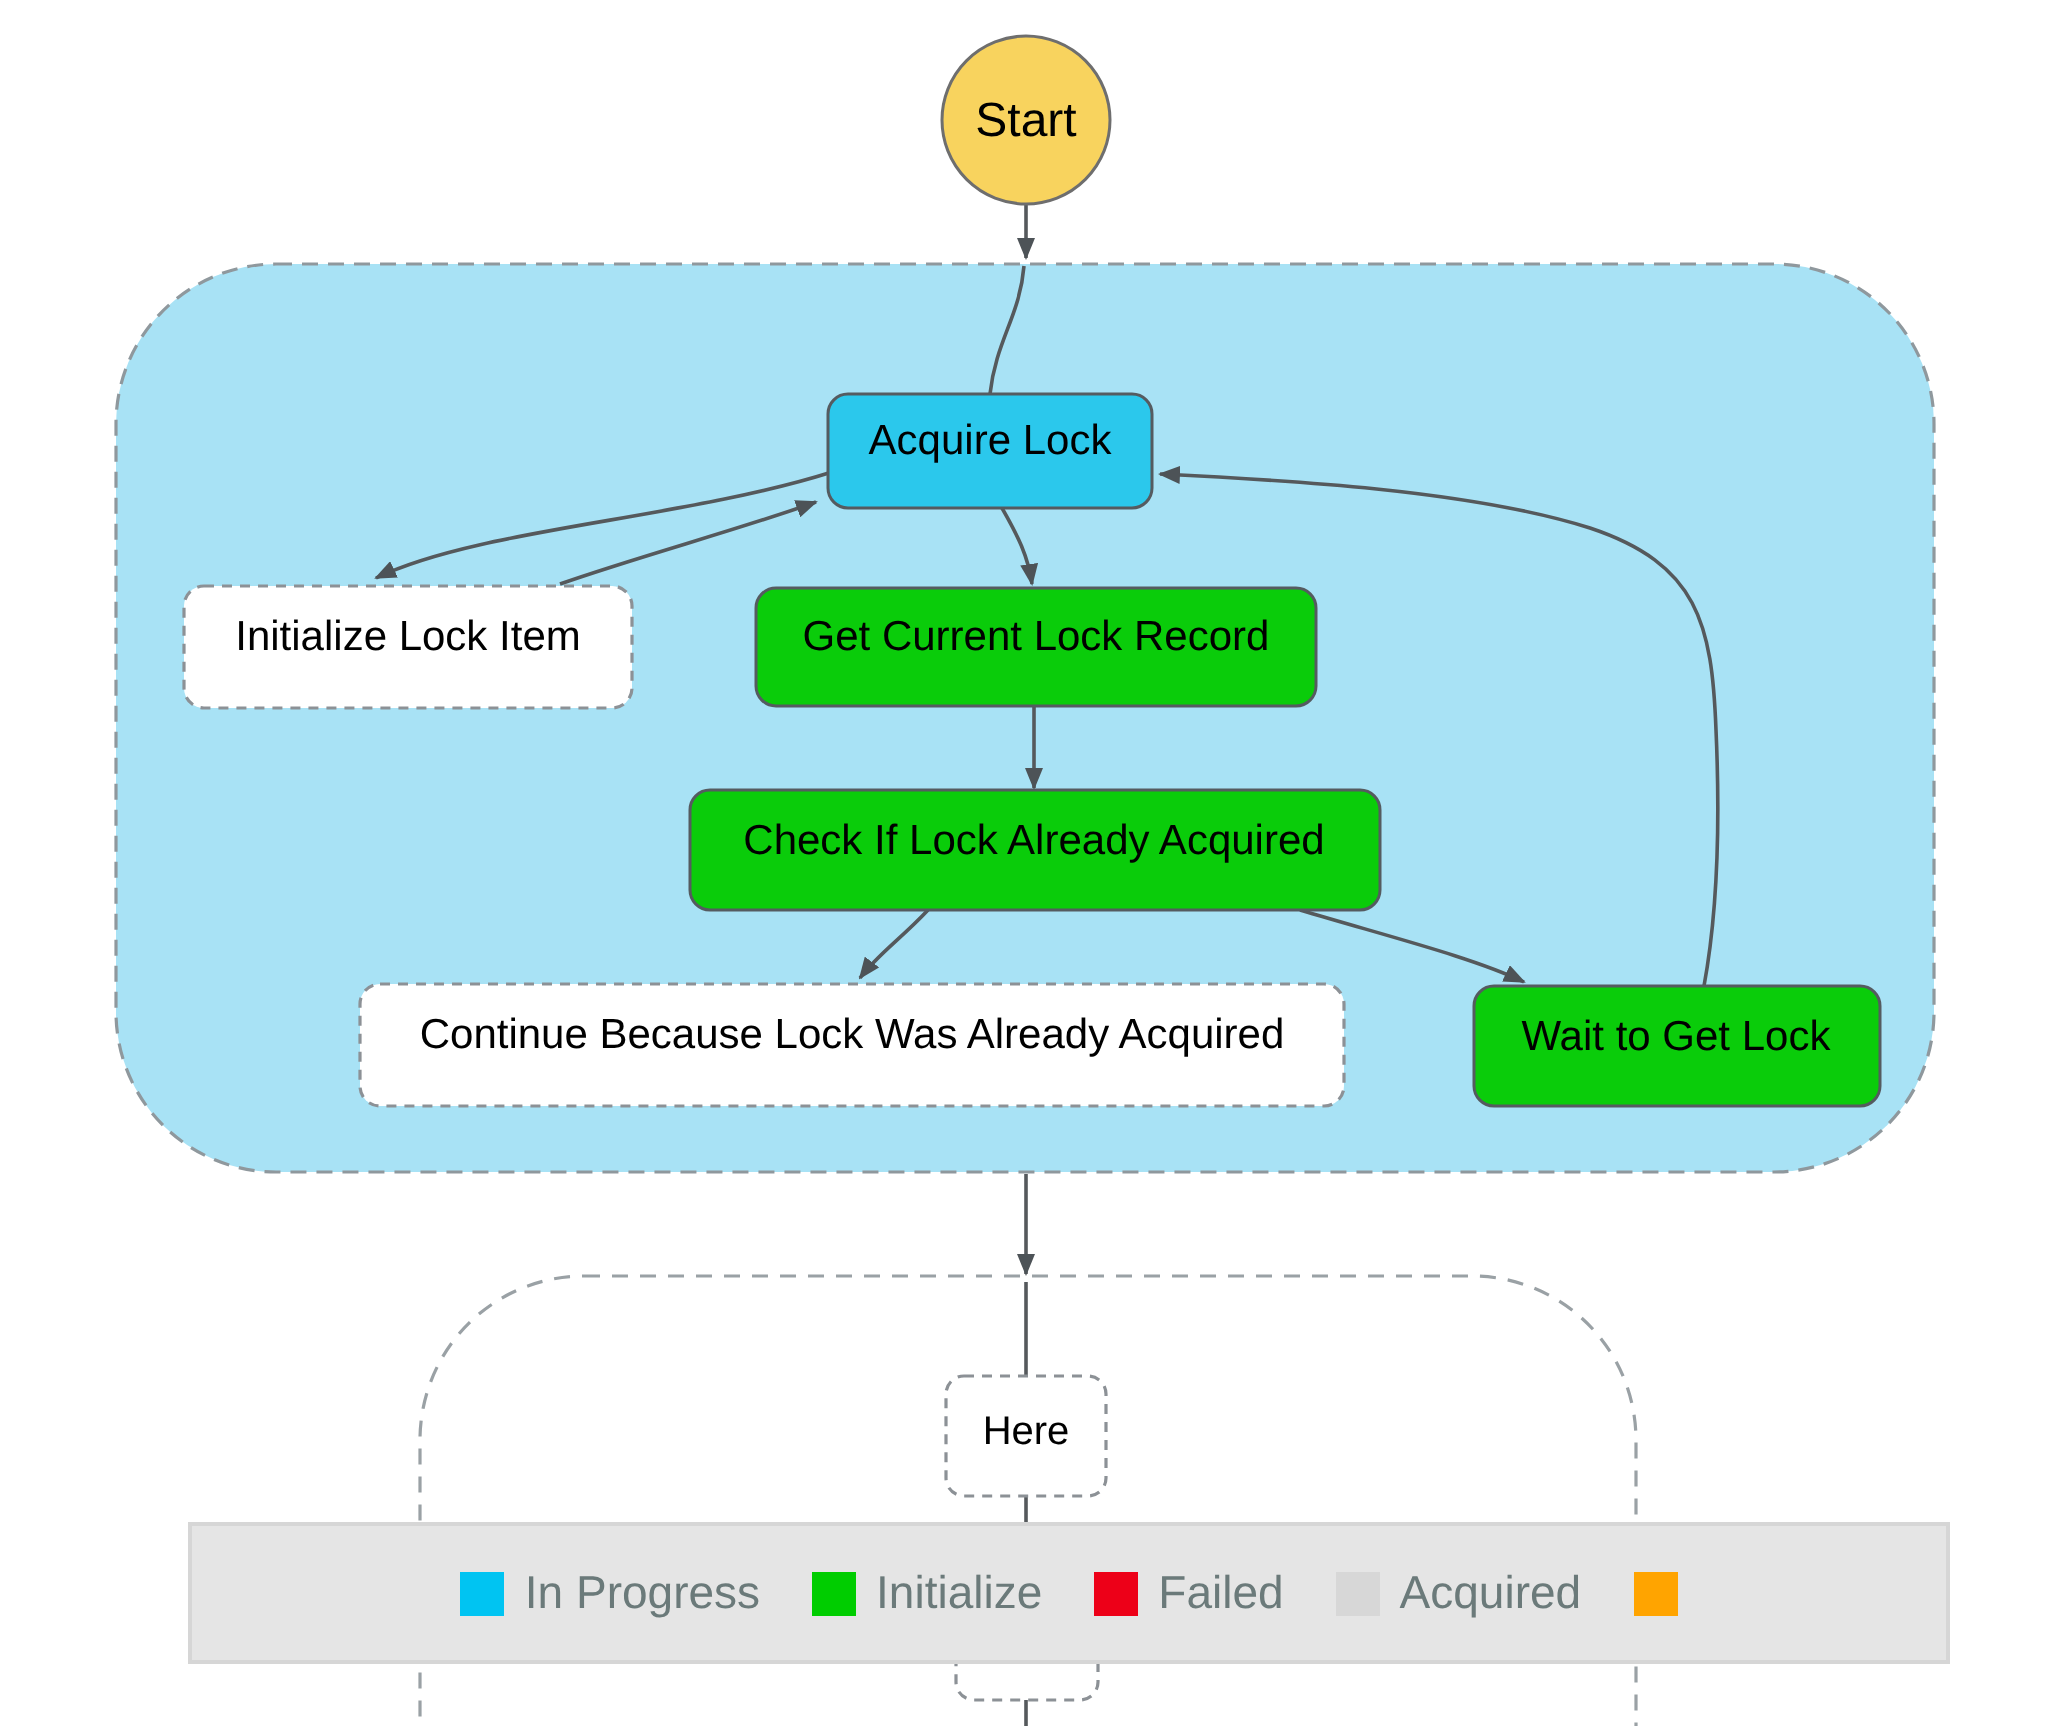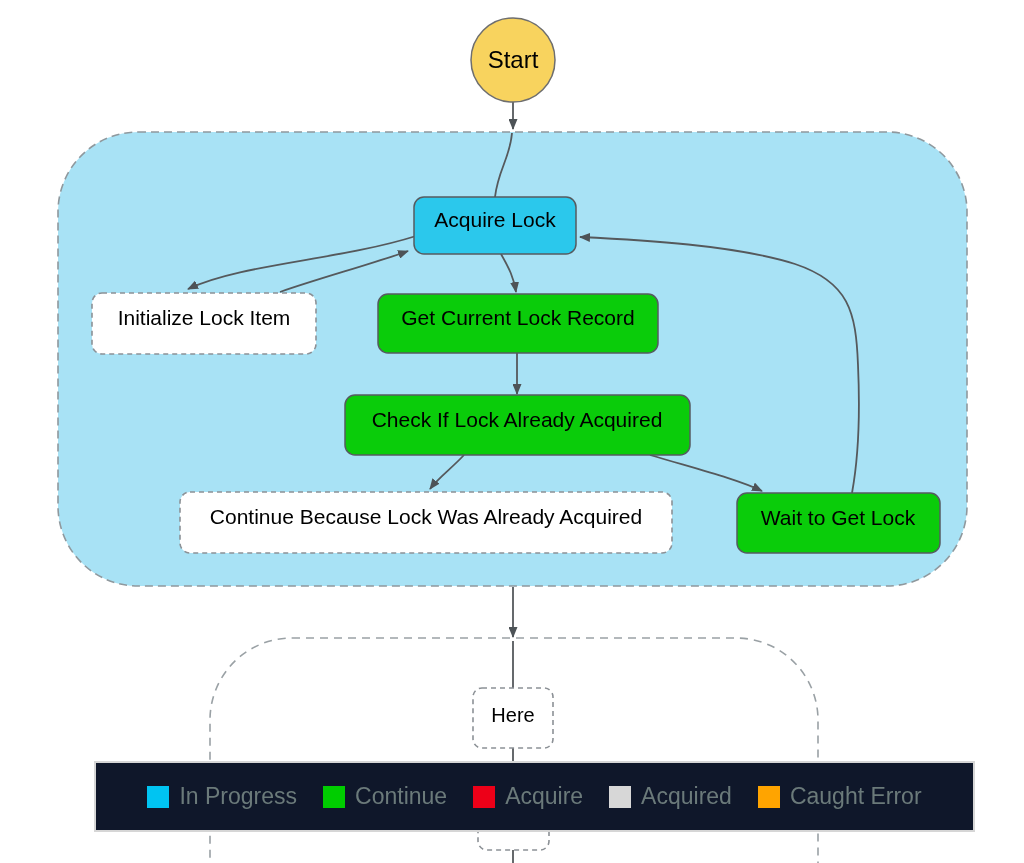--- a/index.html
+++ b/index.html
@@ -9,21 +9,21 @@
            text-anchor:middle;font-size:21px;}
   svg text.start-label{font-size:24px;}
   svg text.here-label{font-size:20px;}
   .edge{fill:none;stroke:#55595c;stroke-width:1.8px;}
   .group-border{stroke:#8f989d;stroke-width:1.6px;stroke-dasharray:8 5;}
   .group2-border{fill:none;stroke:#9aa1a5;stroke-width:1.6px;stroke-dasharray:8 6;}
   .solid-node{stroke:#555b60;stroke-width:1.5px;}
   .dashed-node{fill:#fff;stroke:#8c9196;stroke-width:1.6px;stroke-dasharray:5 4;}
   .start-circle{stroke:#6e6e6e;stroke-width:1.5px;}
   .legend{position:absolute;left:94px;top:761px;width:881px;height:71px;
-          box-sizing:border-box;background:#0f172a;border:2px solid #d6d6d6;
+          box-sizing:border-box;background:#e5e5e5;border:2px solid #d6d6d6;
           display:flex;align-items:center;justify-content:center;gap:26px;
           font-size:23px;color:#6b7a7a;}
   .legend-item{display:flex;align-items:center;gap:10px;}
   .legend-swatch{width:22px;height:22px;flex:0 0 auto;}
 </style>
 </head>
 <body>
 
 
 
@@ -96,30 +96,29 @@
 </svg>
 
 
 <div class="legend">
   <div class="legend-item">
     <span class="legend-swatch" style="background: rgb(0, 196, 242);"></span>
     <span>In Progress</span>
   </div>
   <div class="legend-item">
     <span class="legend-swatch" style="background: rgb(0, 205, 0);"></span>
-    <span>Continue</span>
+    <span>Initialize</span>
   </div>
   <div class="legend-item">
     <span class="legend-swatch" style="background: rgb(237, 0, 24);"></span>
-    <span>Acquire</span>
+    <span>Failed</span>
   </div>
   <div class="legend-item">
     <span class="legend-swatch" style="background: rgb(215, 215, 215);"></span>
     <span>Acquired</span>
   </div>
   <div class="legend-item">
     <span class="legend-swatch" style="background: rgb(255, 164, 0);"></span>
-    <span>Caught Error</span>
   </div>
 </div>
 
 
 
 
 </body></html>

